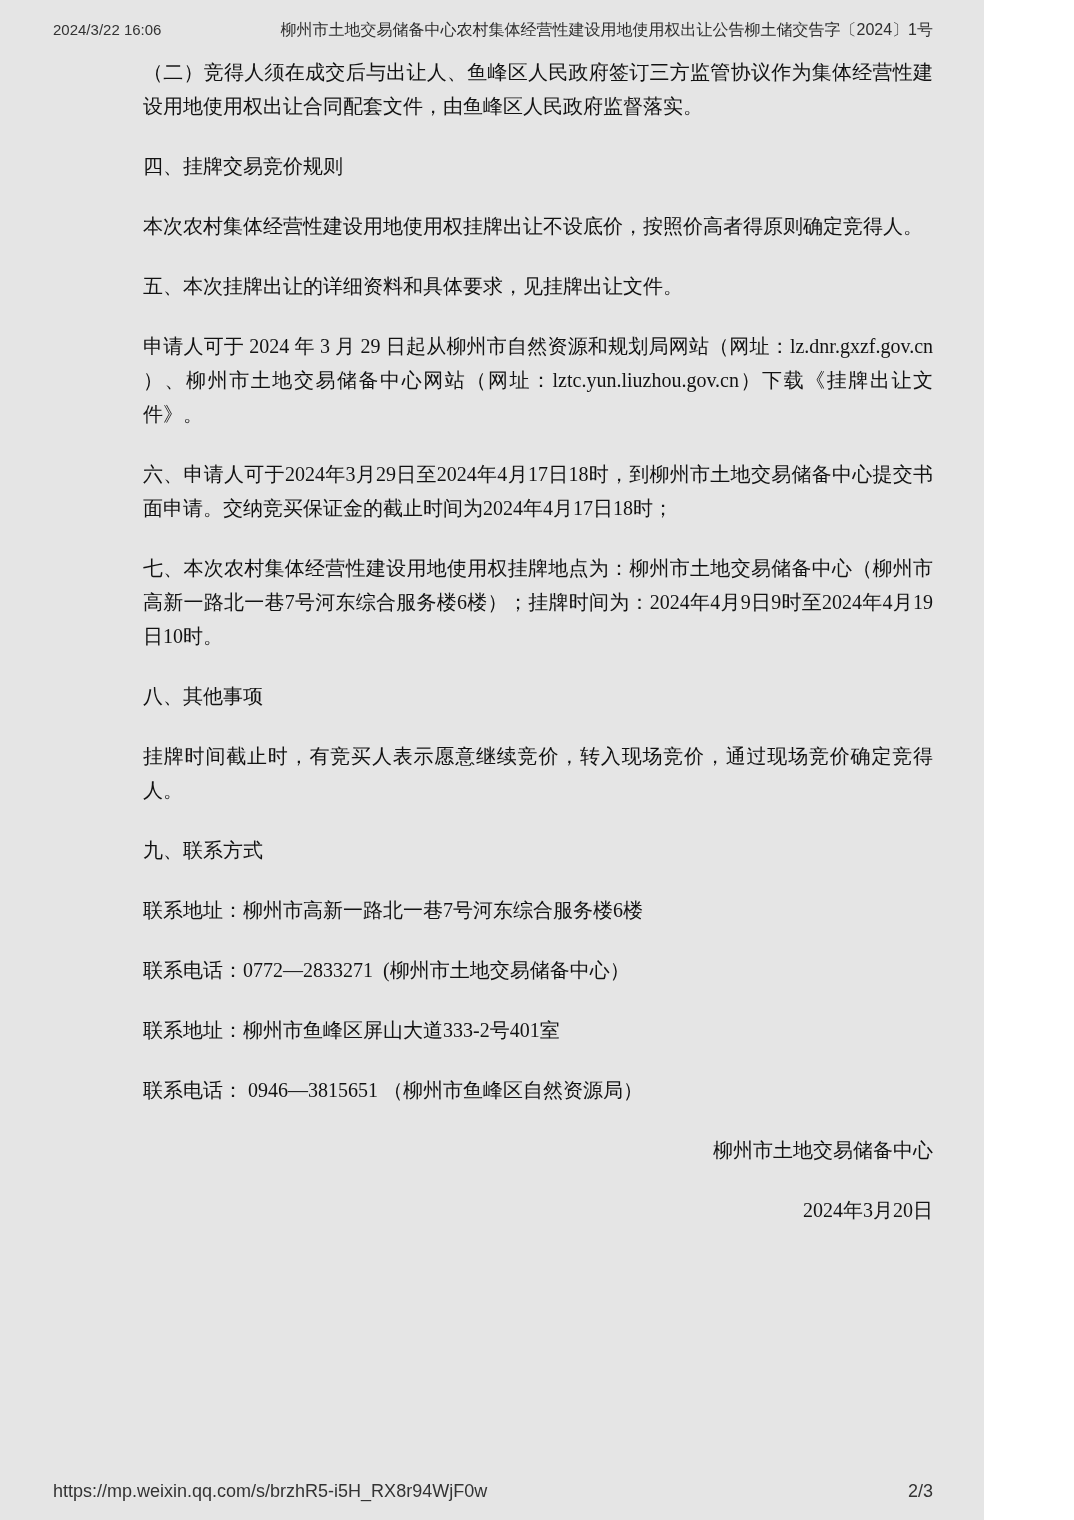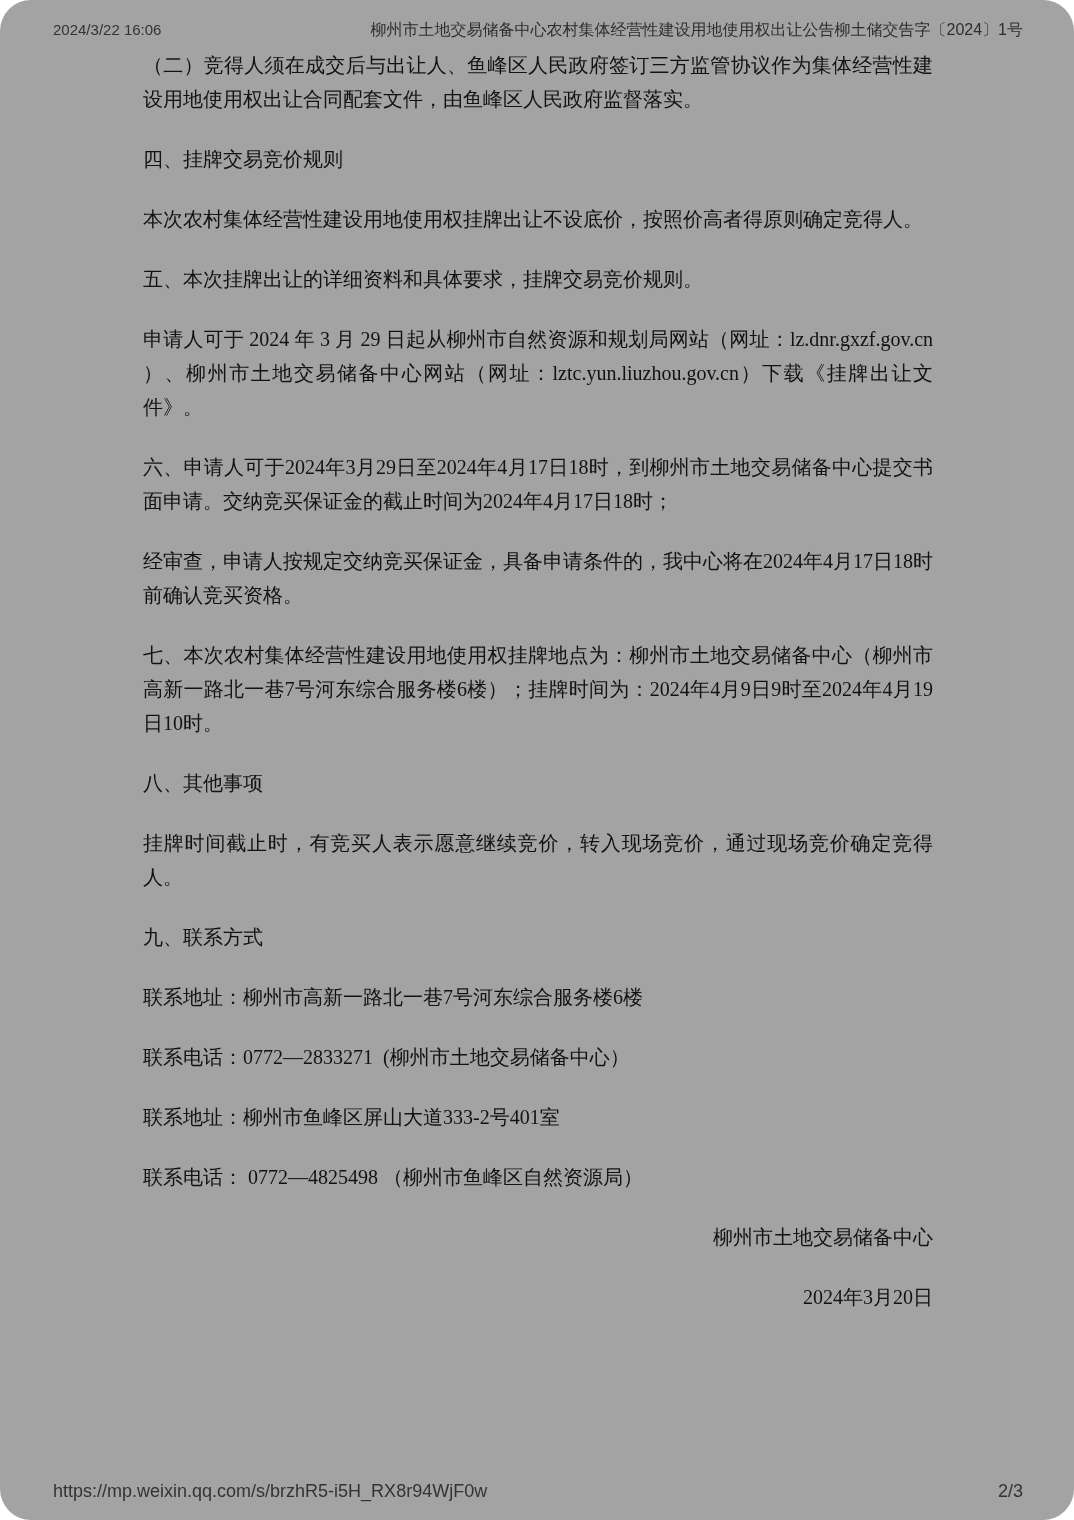--- a/index.html
+++ b/index.html
@@ -2,26 +2,25 @@
 <html><head>
 <meta charset="utf-8">
 <style>
   html, body {
     margin: 0;
     padding: 0;
     background: #ffffff;
   }
   .page {
     position: relative;
-    width: 1074px;
+    width: 984px;
     height: 1520px;
-    background: #a3a3a3;
+    background: #e5e5e5;
     overflow: hidden;
     font-family: "Liberation Serif", "DejaVu Serif", serif;
-    border-radius: 31px;
   }
   
   .print-header {
     position: absolute;
     top: 20px;
     left: 53px;
     right: 51px;
     height: 22px;
     font-family: "Liberation Sans", "DejaVu Sans", sans-serif;
     color: #333333;
@@ -44,21 +43,21 @@
   .content {
     position: absolute;
     top: 48px;
     left: 143px;
     width: 790px;
     font-size: 20px;
     line-height: 34px;
     color: #121212;
   }
   .para {
-    margin: 0 0 26px 0;
+    margin: 7px 0 26px 0;
     text-align: justify;
     white-space: pre-wrap;
     word-break: break-word;
   }
   .para.right {
     text-align: right;
   }
   .ascii {
     font-family: Liberation Serif, serif;
   }
@@ -84,32 +83,31 @@
   <div class="print-header">
     <span class="print-timestamp">2024/3/22 16:06</span>
     <div class="print-title">柳州市土地交易储备中心农村集体经营性建设用地使用权出让公告柳土储交告字〔2024〕1号</div>
   </div>
 
   <div class="content">
 
   <p class="para">（二）竞得人须在成交后与出让人、鱼峰区人民政府签订三方监管协议作为集体经营性建设用地使用权出让合同配套文件，由鱼峰区人民政府监督落实。</p>
       <p class="para">四、挂牌交易竞价规则</p>
       <p class="para">本次农村集体经营性建设用地使用权挂牌出让不设底价，按照价高者得原则确定竞得人。</p>
-      <p class="para">五、本次挂牌出让的详细资料和具体要求，挂牌交易竞价规则。</p>
+      <p class="para">五、本次挂牌出让的详细资料和具体要求，见挂牌出让文件。</p>
       <p class="para">申请人可于 <span class="ascii">2024</span> 年 <span class="ascii">3</span> 月 <span class="ascii">29</span> 日起从柳州市自然资源和规划局网站（网址：<span class="ascii">lz.dnr.gxzf.gov.cn</span> ）、柳州市土地交易储备中心网站（网址：<span class="ascii">lztc.yun.liuzhou.gov.cn</span>）下载《挂牌出让文件》。</p>
       <p class="para">六、申请人可于<span class="ascii">2024</span>年<span class="ascii">3</span>月<span class="ascii">29</span>日至<span class="ascii">2024</span>年<span class="ascii">4</span>月<span class="ascii">17</span>日<span class="ascii">18</span>时，到柳州市土地交易储备中心提交书面申请。交纳竞买保证金的截止时间为<span class="ascii">2024</span>年<span class="ascii">4</span>月<span class="ascii">17</span>日<span class="ascii">18</span>时；</p>
-      <p class="para">经审查，申请人按规定交纳竞买保证金，具备申请条件的，我中心将在<span class="ascii">2024</span>年<span class="ascii">4</span>月<span class="ascii">17</span>日<span class="ascii">18</span>时前确认竞买资格。</p>
       <p class="para">七、本次农村集体经营性建设用地使用权挂牌地点为：柳州市土地交易储备中心（柳州市高新一路北一巷<span class="ascii">7</span>号河东综合服务楼<span class="ascii">6</span>楼）；挂牌时间为：<span class="ascii">2024</span>年<span class="ascii">4</span>月<span class="ascii">9</span>日<span class="ascii">9</span>时至<span class="ascii">2024</span>年<span class="ascii">4</span>月<span class="ascii">19</span>日<span class="ascii">10</span>时。</p>
       <p class="para">八、其他事项</p>
       <p class="para">挂牌时间截止时，有竞买人表示愿意继续竞价，转入现场竞价，通过现场竞价确定竞得人。</p>
       <p class="para">九、联系方式</p>
       <p class="para">联系地址：柳州市高新一路北一巷<span class="ascii">7</span>号河东综合服务楼<span class="ascii">6</span>楼</p>
       <p class="para">联系电话：<span class="ascii">0772—2833271</span>  (柳州市土地交易储备中心）</p>
       <p class="para">联系地址：柳州市鱼峰区屏山大道<span class="ascii">333-2</span>号<span class="ascii">401</span>室</p>
-      <p class="para">联系电话： <span class="ascii">0772—4825498</span> （柳州市鱼峰区自然资源局）</p>
+      <p class="para">联系电话： <span class="ascii">0946—3815651</span> （柳州市鱼峰区自然资源局）</p>
       <p class="para right">柳州市土地交易储备中心</p>
       <p class="para right"><span class="ascii">2024</span>年<span class="ascii">3</span>月<span class="ascii">20</span>日</p>
     </div>
 
   <div class="print-footer">
     <span>https://mp.weixin.qq.com/s/brzhR5-i5H_RX8r94WjF0w</span>
     <span>2/3</span>
   </div>
 
 </div>

